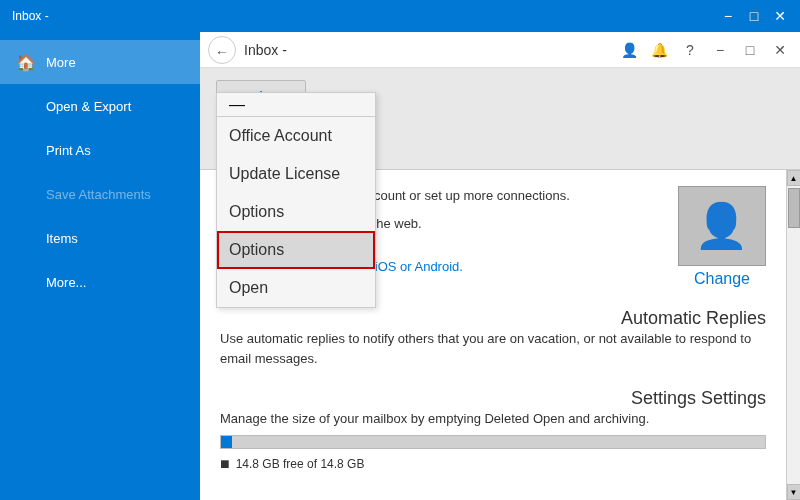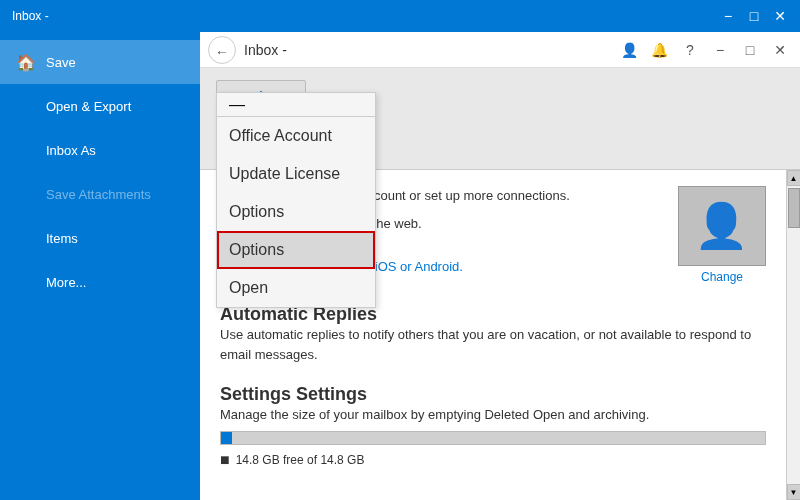--- a/index.html
+++ b/index.html
@@ -67,23 +67,23 @@
     .info-text { flex: 1; font-size: 13px; color: #333; line-height: 1.5; }
     .info-text ul { padding-left: 16px; }
     .info-text li { margin-bottom: 4px; }
     .info-text a { color: #0078d4; text-decoration: none; }
     .avatar-area { display: flex; flex-direction: column; align-items: center; gap: 4px; }
     .avatar-box {
       width: 88px; height: 80px; background: #c0c0c0; border: 1px solid #999;
       display: flex; align-items: center; justify-content: center;
     }
     .avatar-silhouette { font-size: 44px; color: #888; }
-    .change-link { color: #0078d4; font-size: 12px; cursor: pointer; text-decoration: none; }
-
-    .section-heading { font-size: 18px; font-weight: 700; color: #333; margin-top: 8px; }
+    .change-link { color: #0078d4; font-size: 16px; cursor: pointer; text-decoration: none; }
+
+    .section-heading { font-size: 18px; font-weight: 400; color: #333; margin-top: 8px; text-align: right; }
     .section-text { font-size: 13px; color: #333; line-height: 1.5; }
     .progress-bar-outer {
       height: 14px; background: #d0d0d0; border: 1px solid #bbb; margin: 6px 0;
     }
     .progress-bar-inner { height: 100%; background: #0078d4; width: 2%; }
     .storage-text { font-size: 12px; color: #333; display: flex; align-items: center; gap: 6px; }
     .bullet { font-size: 16px; }
 
     
     .dropdown-menu {
@@ -133,29 +133,29 @@
     <button class="title-btn">□</button>
     <button class="title-btn close">✕</button>
   </div>
 </div>
 
 <div class="main-area">
 
   <div class="sidebar">
     <div class="sidebar-nav-item active">
       <span class="sidebar-icon">🏠</span>
-      <span>Save</span>
+      <span>More</span>
     </div>
     <div class="sidebar-nav-item">
       <span class="sidebar-icon"></span>
       <span>Open &amp; Export</span>
     </div>
     <div class="sidebar-nav-item">
       <span class="sidebar-icon"></span>
-      <span>Inbox As</span>
+      <span>Print As</span>
     </div>
     <div class="sidebar-nav-item disabled">
       <span class="sidebar-icon"></span>
       <span>Save Attachments</span>
     </div>
     <div class="sidebar-nav-item">
       <span class="sidebar-icon"></span>
       <span>Items</span>
     </div>
     <div class="sidebar-nav-item">

